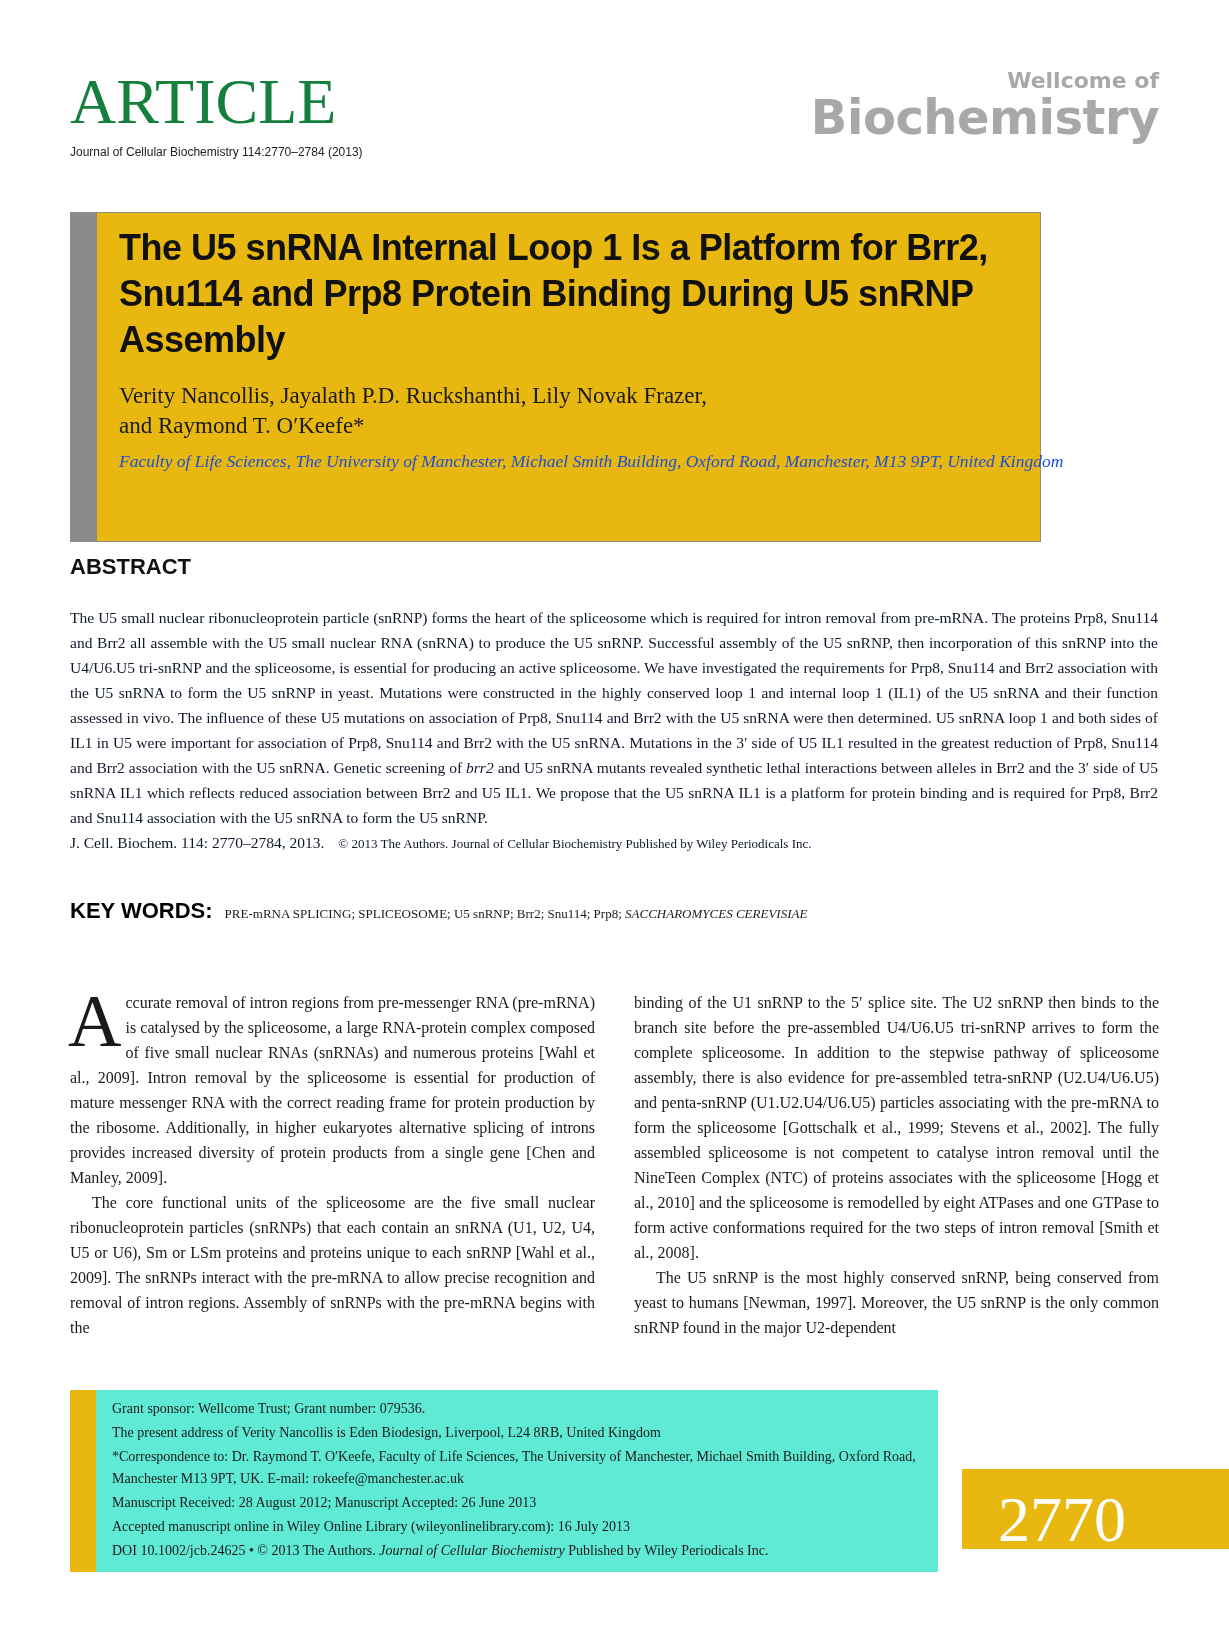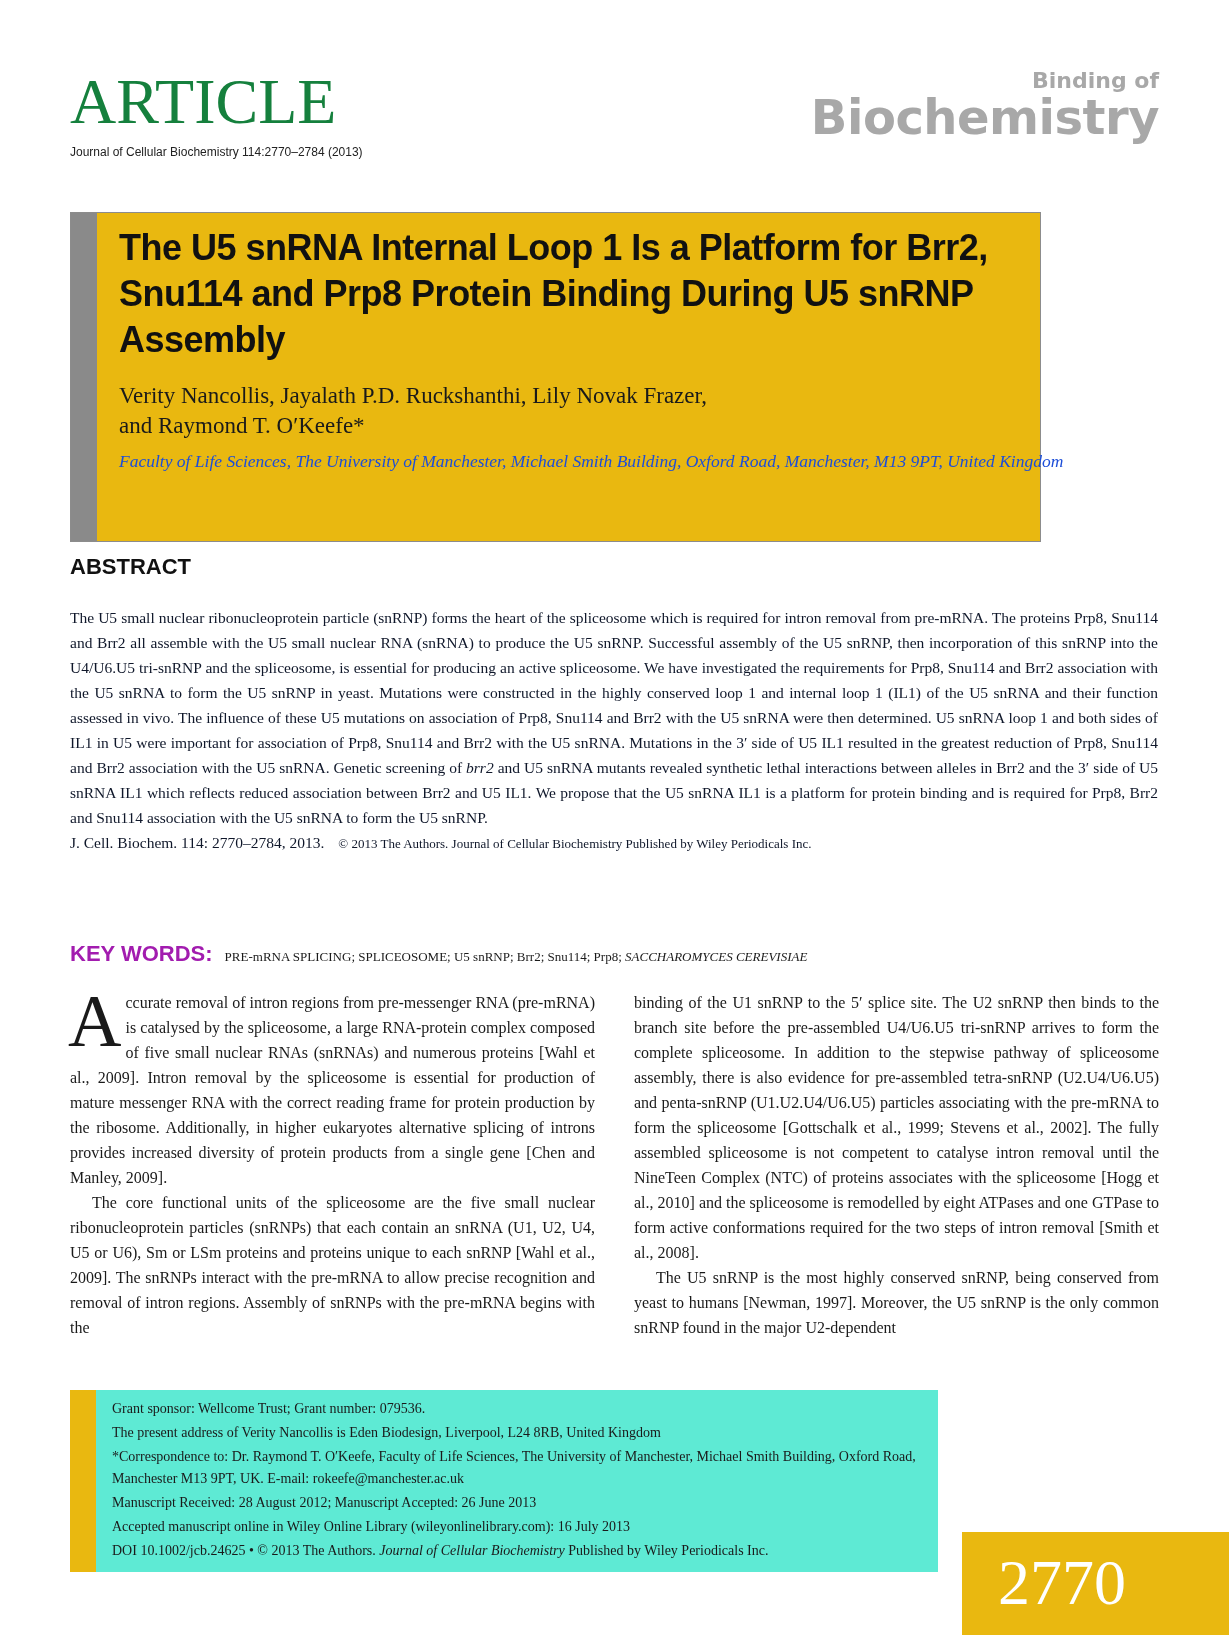--- a/index.html
+++ b/index.html
@@ -19,47 +19,47 @@
   .title-box h1 { position: absolute; left: 48px; top: 12px; margin: 0; width: 960px; font-family: "Liberation Sans", sans-serif; font-weight: bold; font-size: 36px; line-height: 46px; color: #111; letter-spacing: -0.5px; }
   .title-box .authors { position: absolute; left: 48px; top: 168px; font-family: "Liberation Serif", serif; font-size: 23px; line-height: 30px; color: #1a1a1a; }
   .title-box .affil { position: absolute; left: 48px; top: 236px; width: 960px; font-family: "Liberation Serif", serif; font-style: italic; font-size: 17.5px; line-height: 25px; color: #1d4ed8; }
 
   .abstract-heading { position: absolute; left: 70px; top: 554px; font-family: "Liberation Sans", sans-serif; font-weight: bold; font-size: 22px; color: #111; }
   .abstract-body { position: absolute; left: 70px; top: 605px; width: 1088px; font-size: 15.5px; line-height: 25px; text-align: justify; color: #0f172a; }
   .abstract-body .cite { font-size: 15.5px; }
   .abstract-body .copy { font-size: 13px; margin-left: 14px; }
 
   .keywords { position: absolute; left: 70px; top: 898px; display: flex; align-items: baseline; gap: 12px; }
-  .keywords .label { font-family: "Liberation Sans", sans-serif; font-weight: bold; font-size: 22px; color: #a21caf; margin-top: 43px; }
+  .keywords .label { font-family: "Liberation Sans", sans-serif; font-weight: bold; font-size: 22px; color: #000000; }
   .keywords .list { font-size: 13px; color: #1a1a1a; }
 
   .col { position: absolute; top: 990px; width: 525px; font-size: 16px; line-height: 25px; text-align: justify; color: #1a1a1a; }
   .col.left { left: 70px; }
   .col.right { left: 634px; }
   .col p { margin: 0; text-indent: 22px; }
   .col p.first { text-indent: 0; }
   .dropcap { float: left; font-size: 74px; line-height: 58px; margin: 2px 4px 0 -2px; font-family: "Liberation Serif", serif; }
 
   .footnote-box { position: absolute; left: 70px; top: 1390px; width: 868px; height: 182px; background: #5eead4; }
   .footnote-box .y-bar { position: absolute; left: 0; top: 0; bottom: 0; width: 26px; background: #e9b810; }
   .footnote-box .lines { position: absolute; left: 42px; top: 8px; width: 820px; font-size: 14px; line-height: 22px; color: #1a1a1a; }
   .footnote-box .lines div { margin-bottom: 2px; }
 
-  .page-number-box { position: absolute; left: 962px; top: 1532px; width: 267px; height: 103px; background: #e9b810; }
+  .page-number-box { position: absolute; left: 962px; top: 1469px; width: 267px; height: 80px; background: #e9b810; }
   .page-number-box span { position: absolute; left: 36px; top: 16px; font-family: "Liberation Serif", serif; font-size: 64px; line-height: 70px; color: #ffffff; }
 </style>
 </head>
 <body>
 
 <div class="article-label">ARTICLE</div>
 <div class="citation-line">Journal of Cellular Biochemistry 114:2770–2784 (2013)</div>
 
 <div class="journal-logo">
   <div class="row1">
-    <span class="jof">Binding of</span>
+    <span class="jof">Wellcome of</span>
   </div>
   <div class="biochem">Biochemistry</div>
 </div>
 
 <div class="title-box">
   <div class="gray-bar"></div>
   <h1>The U5 snRNA Internal Loop 1 Is a Platform for Brr2, Snu114 and Prp8 Protein Binding During U5 snRNP Assembly</h1>
   <div class="authors">
     <div>Verity Nancollis, Jayalath P.D. Ruckshanthi, Lily Novak Frazer,</div>
     <div>and Raymond T. O′Keefe*</div>

